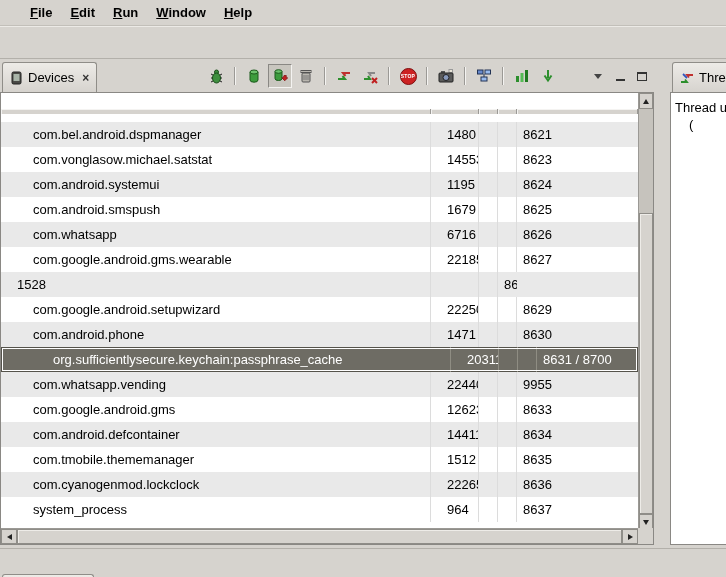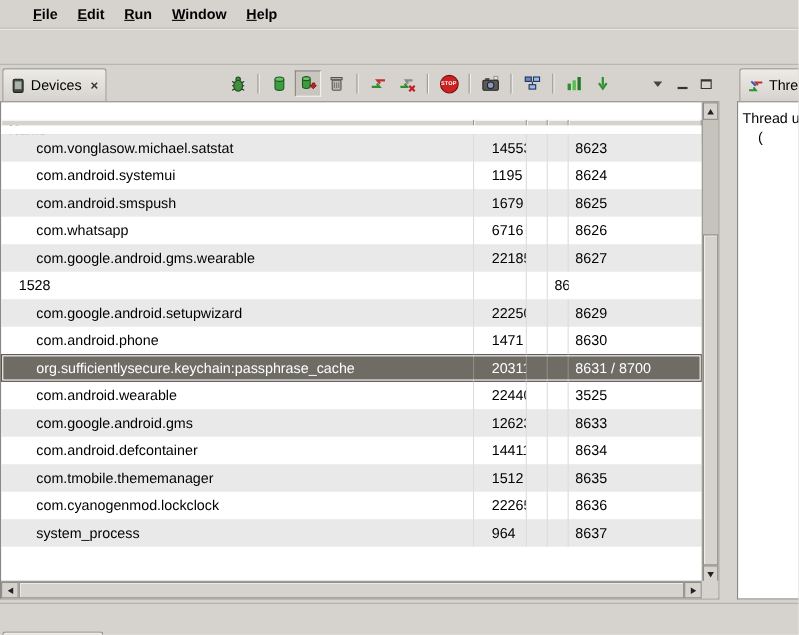--- a/index.html
+++ b/index.html
@@ -56,21 +56,21 @@
       box-shadow:inset 1px 1px 0 var(--border-lite);padding-left:7px;line-height:19px;overflow:hidden;white-space:nowrap;cursor:default;}
   .partial-row{position:absolute;top:21px;left:0;width:637px;height:8px;background:#fff;}
   .tbody{position:absolute;top:29px;left:0;width:637px;}
   .row{height:25px;display:grid;grid-template-columns:430px 48px 19px 19px 1fr;}
   .row:nth-child(odd){background:var(--row-stripe);}
   .cell{line-height:25px;white-space:nowrap;overflow:hidden;border-right:1px solid #dcdcdc;}
   .cell.name{padding-left:32px;}
   .cell.pid{padding-left:16px;}
   .cell.port{padding-left:6px;border-right:none;}
   .row.selected{background:var(--selection-bg);color:var(--selection-text);
-                outline:1px solid #fff;outline-offset:-2px;box-shadow:inset 0 0 0 1px #55534b;}
+                outline:1px solid #fff;outline-offset:-2px;box-shadow:inset 0 0 0 1px #55534b;padding-left:20px;}
   .row.selected .cell{border-right-color:#8f8d83;}
 
   
   .v-scrollbar{position:absolute;top:0;right:0;width:15px;height:437px;background:#c6c3bd;border-left:1px solid var(--border-mid);}
   .sb-btn{position:absolute;background:var(--chrome);border:1px solid #8f8d88;display:flex;align-items:center;justify-content:center;}
   .v-scrollbar .sb-btn{left:0;width:14px;height:16px;}
   .v-scrollbar .up{top:0;}
   .v-scrollbar .down{bottom:0;}
   .v-thumb{position:absolute;left:0;width:14px;top:120px;height:301px;background:var(--chrome);border:1px solid #8f8d88;box-shadow:inset 1px 1px 0 #eeece8;}
   .h-scrollbar{position:absolute;left:0;bottom:0;width:637px;height:16px;background:#c6c3bd;border-top:1px solid var(--border-mid);}
@@ -226,20 +226,27 @@
         <div class="th">Name</div>
         <div class="th"></div>
         <div class="th"></div>
         <div class="th"></div>
         <div class="th"></div>
       </div>
 
       <div class="partial-row"></div>
 
       <div class="tbody">
+  <div class="row">
+    <div class="cell name">com.bel.android.dspmanager</div>
+    <div class="cell pid">1480</div>
+    <div class="cell c3"></div>
+    <div class="cell c4"></div>
+    <div class="cell port">8621</div>
+  </div>
 
   <div class="row">
     <div class="cell name">com.vonglasow.michael.satstat</div>
     <div class="cell pid">14553</div>
     <div class="cell c3"></div>
     <div class="cell c4"></div>
     <div class="cell port">8623</div>
   </div>
 
   <div class="row">
@@ -299,25 +306,25 @@
 
   <div class="row selected">
     <div class="cell name">org.sufficientlysecure.keychain:passphrase_cache</div>
     <div class="cell pid">20311</div>
     <div class="cell c3"></div>
     <div class="cell c4"></div>
     <div class="cell port">8631 / 8700</div>
   </div>
 
   <div class="row">
-    <div class="cell name">com.android.wearable</div>
+    <div class="cell name">com.whatsapp.vending</div>
     <div class="cell pid">22440</div>
     <div class="cell c3"></div>
     <div class="cell c4"></div>
-    <div class="cell port">3525</div>
+    <div class="cell port">9955</div>
   </div>
 
   <div class="row">
     <div class="cell name">com.google.android.gms</div>
     <div class="cell pid">12623</div>
     <div class="cell c3"></div>
     <div class="cell c4"></div>
     <div class="cell port">8633</div>
   </div>
 

